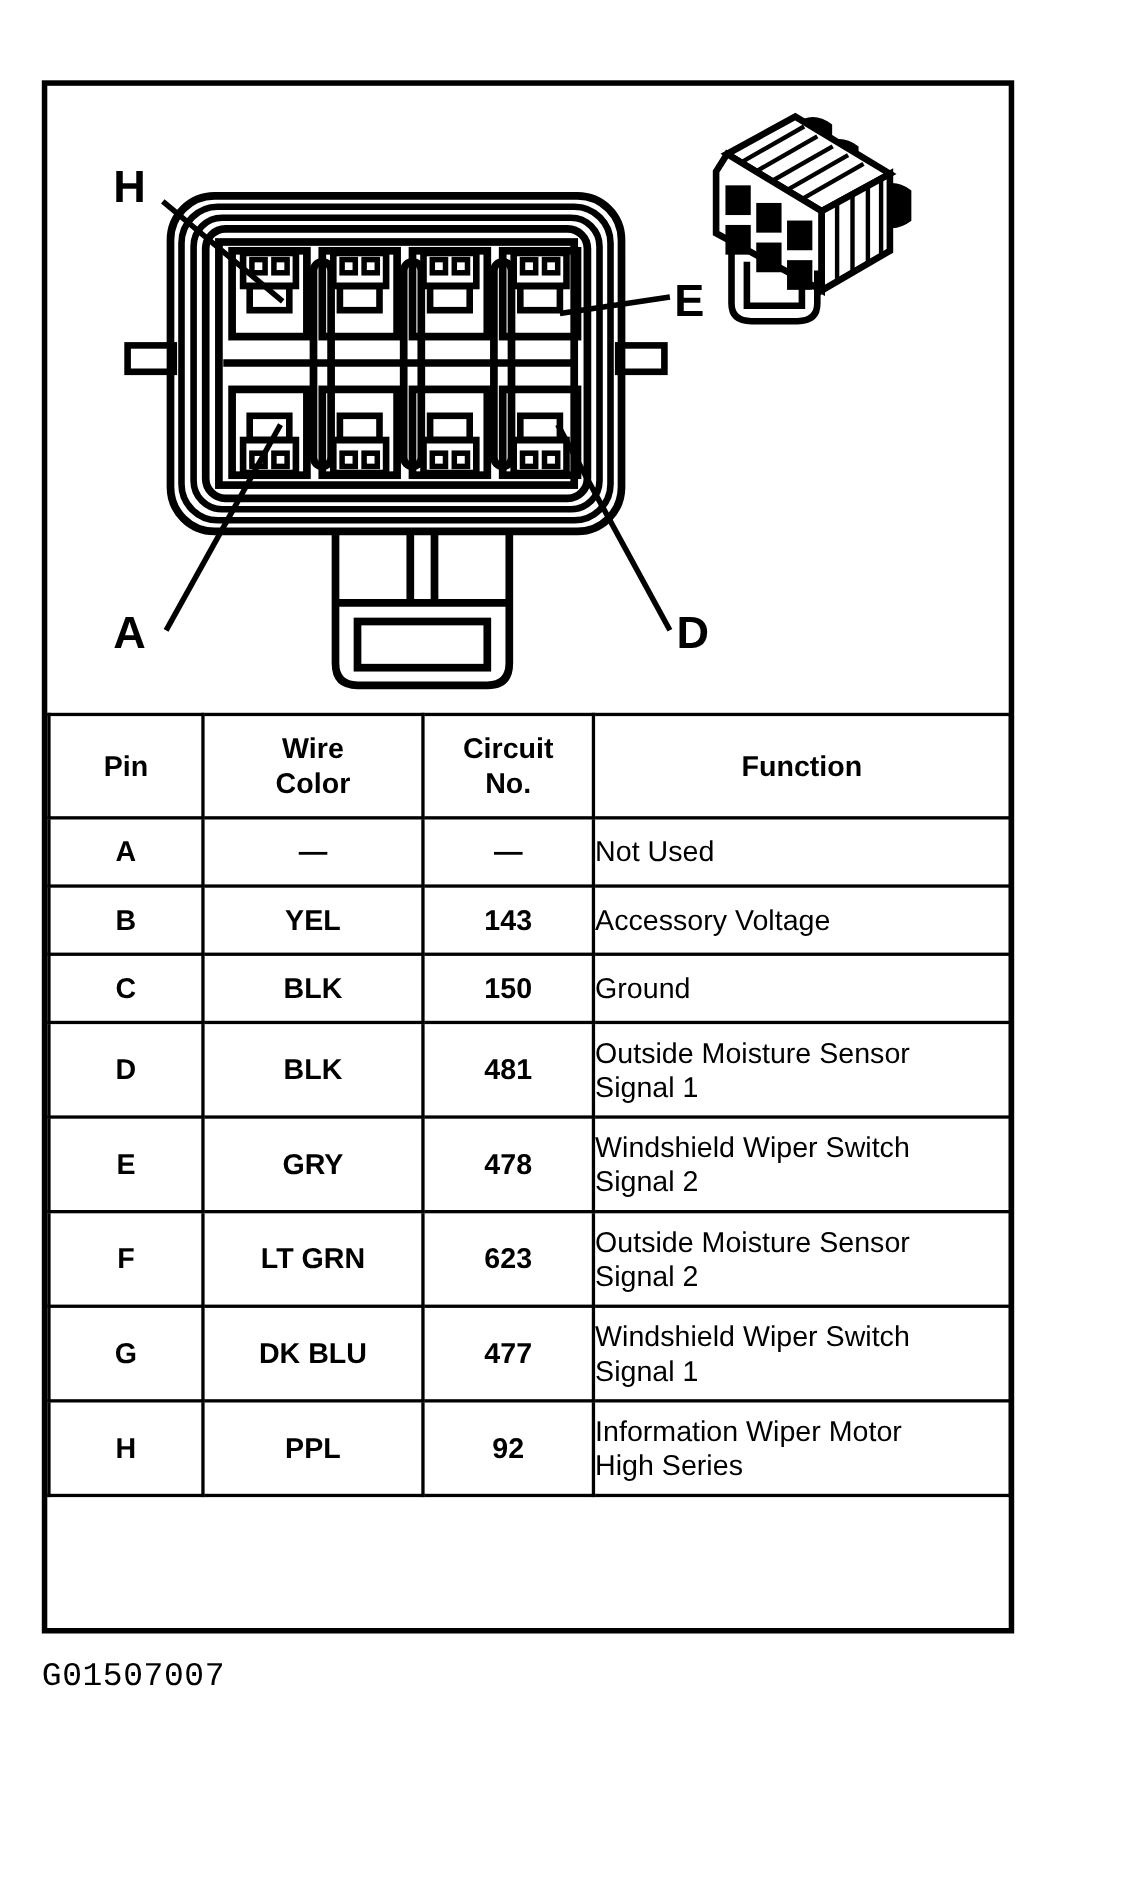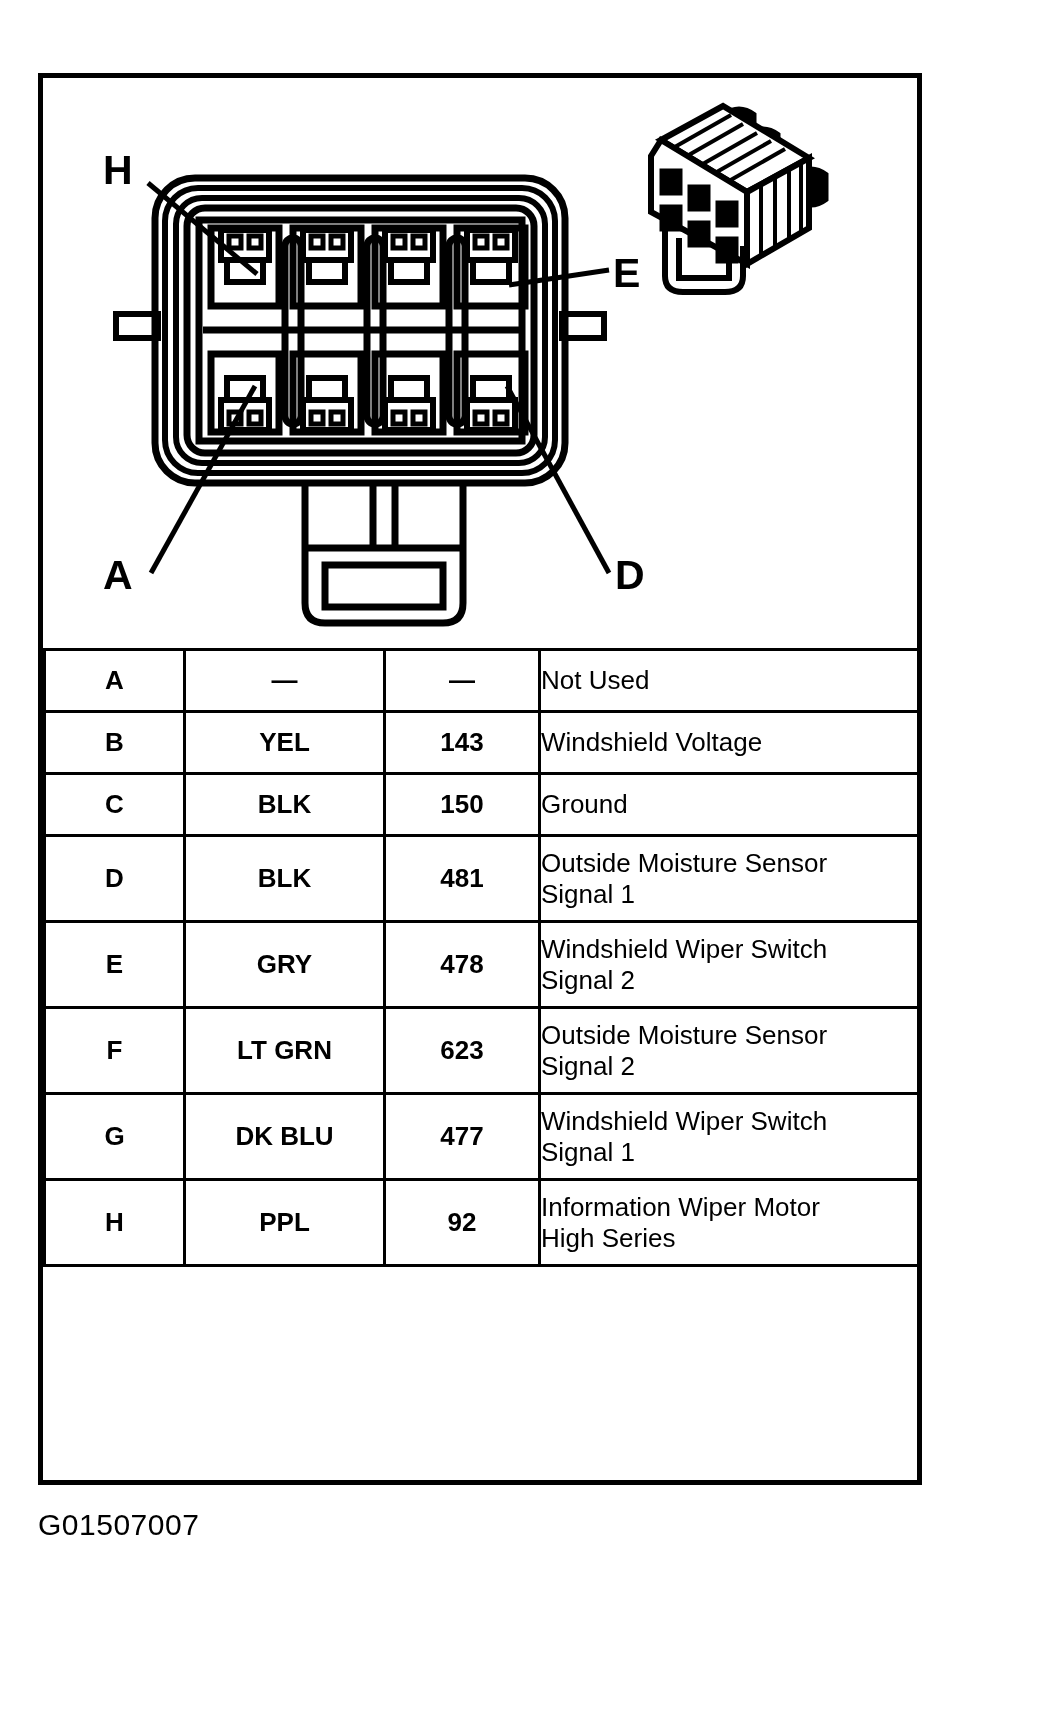--- a/index.html
+++ b/index.html
@@ -135,20 +135,21 @@
   tr.row-2line td { height: 86px; }
 
   
   #figure-caption {
     position: absolute;
     left: 38px;
     top: 1508px;
     font-size: 30px;
     font-weight: normal;
     letter-spacing: 0.5px;
+    font-family: Liberation Mono, monospace;
   }
 </style>
 </head>
 <body>
 
 <div id="figure-frame">
 
   <div id="diagram-area">
 
     <svg id="diagram-svg" width="874" height="570" viewBox="0 0 874 570">
@@ -321,36 +322,48 @@
   <table id="info-table">
     <colgroup>
       <col style="width:140px">
       <col style="width:200px">
       <col style="width:155px">
       <col style="width:379px">
     </colgroup>
     <tbody>
 
 
+      <tr>
+        <td class="col-head bottom-aligned">Pin</td>
+        <td class="col-head">
+          <span class="two-line">Wire</span>
+          <span class="two-line">Color</span>
+        </td>
+        <td class="col-head">
+          <span class="two-line">Circuit</span>
+          <span class="two-line">No.</span>
+        </td>
+        <td class="col-head bottom-aligned">Function</td>
+      </tr>
 
       <tr class="row-1line">
         <td class="cell-pin">A</td>
         <td class="cell-color">—</td>
         <td class="cell-circuit">—</td>
         <td class="cell-function">
           <span>Not Used</span>
         </td>
       </tr>
 
       <tr class="row-1line">
         <td class="cell-pin">B</td>
         <td class="cell-color">YEL</td>
         <td class="cell-circuit">143</td>
         <td class="cell-function">
-          <span>Windshield Voltage</span>
+          <span>Accessory Voltage</span>
         </td>
       </tr>
 
       <tr class="row-1line">
         <td class="cell-pin">C</td>
         <td class="cell-color">BLK</td>
         <td class="cell-circuit">150</td>
         <td class="cell-function">
           <span>Ground</span>
         </td>

